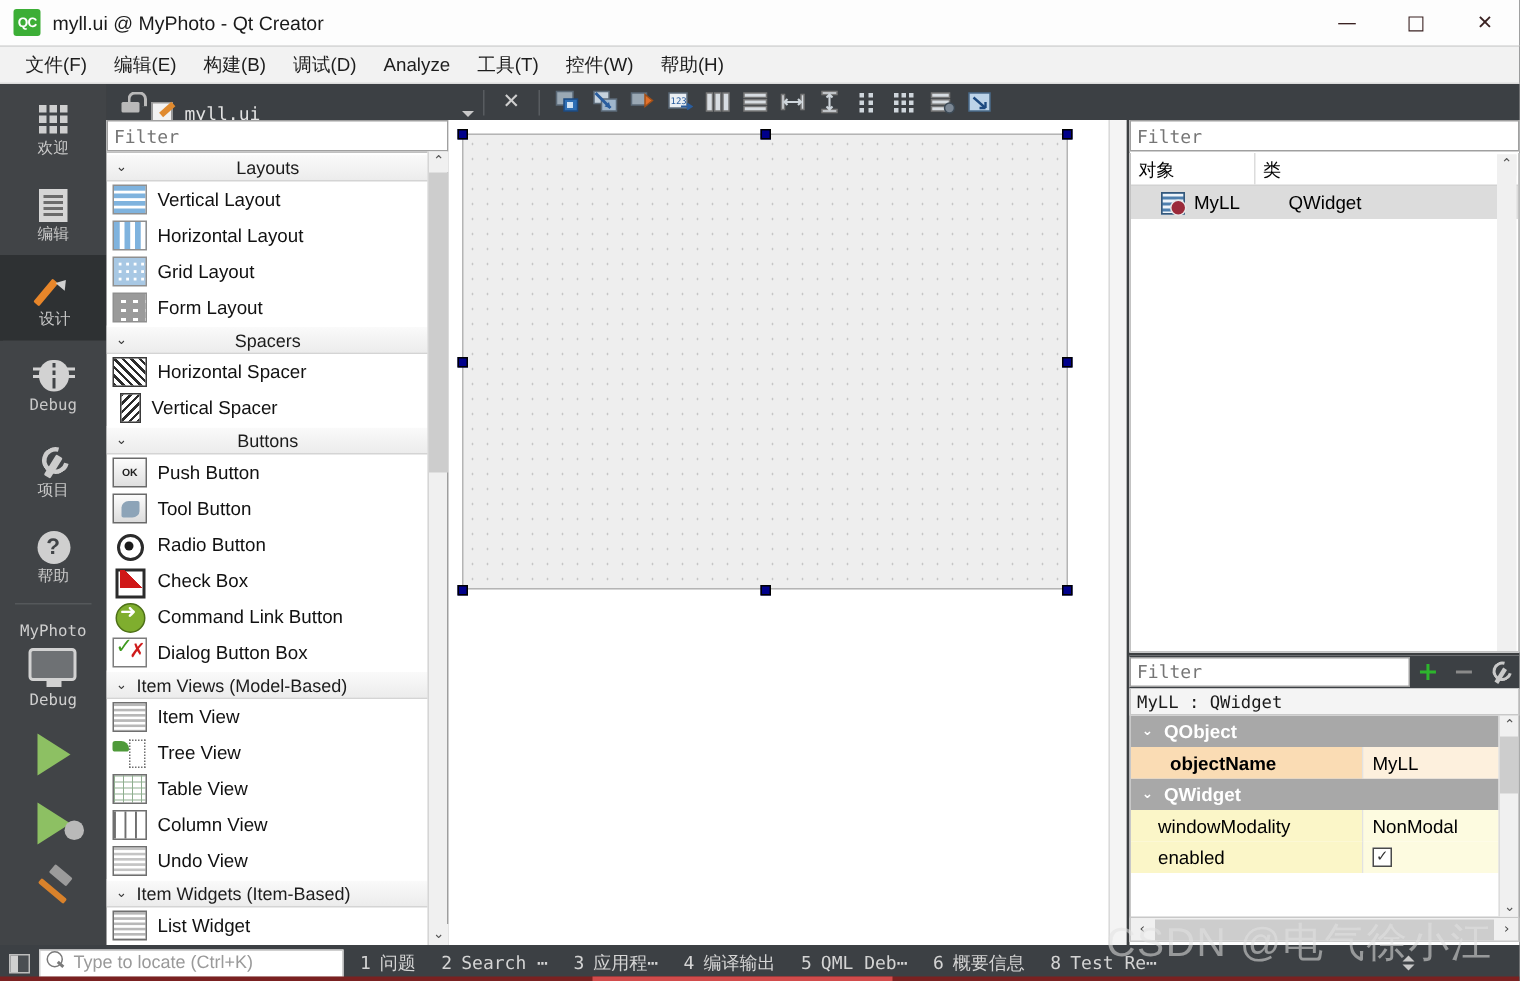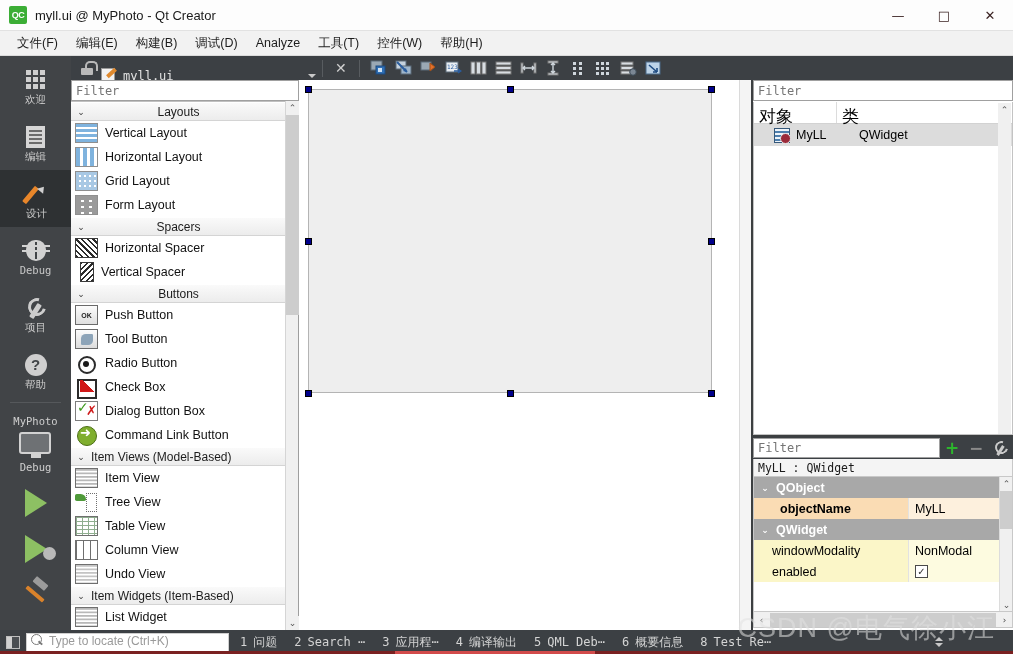--- a/index.html
+++ b/index.html
@@ -289,21 +289,21 @@
     position:absolute; left:753px; top:80px; width:260px; height:355px; background:#fff;
   }
   .oi-filter {
     width:260px; height:21px; border:1px solid #a0a0a0; background:#fff;
     color:#9a9a9a; font-size:12px; font-family:"DejaVu Sans Mono", monospace;
     padding:2px 4px; outline:none;
   }
   .oi-body { position:absolute; left:0; top:22px; width:260px; height:333px;
     border:1px solid #c3c3c3; border-top:none; background:#fff; }
   .oi-head { display:flex; height:22px; border-bottom:1px solid #d2d2d2;
-    background:#fff; font-size:17px; }
+    background:#fff; font-size:12px; }
   .oi-head .c1 { width:83px; padding:3px 5px; border-right:1px solid #dcdcdc; }
   .oi-head .c2 { flex:1; padding:3px 5px; }
   .oi-row { display:flex; align-items:center; height:22px; background:#dcdcdc; padding-left:20px; }
   .oi-ico { width:16px; height:15px; position:relative; margin-right:6px; }
   .oi-ico::before{ content:""; position:absolute; left:0;top:0;width:14px;height:13px;
     background:#4e7fae; background-image:linear-gradient(#eef4fa 0 2px,#4e7fae 2px 4px); background-size:100% 4px;
     border:1px solid #35587a; }
   .oi-ico::after{ content:""; position:absolute; right:-1px;bottom:-1px;width:9px;height:9px;
     border-radius:50%; background:#9b2a3a; border:1.5px solid #e8e8e8; }
   .oi-name { font-size:12.5px; width:63px; }
@@ -648,26 +648,26 @@
         </div>
         <div class="w-row">
           <span class="w-ico ic-radio"></span>
           <span>Radio Button</span>
         </div>
         <div class="w-row">
           <span class="w-ico ic-check"></span>
           <span>Check Box</span>
         </div>
         <div class="w-row">
+          <span class="w-ico ic-cmdlink"></span>
+          <span>Command Link Button</span>
+        </div>
+        <div class="w-row">
           <span class="w-ico ic-dlgbtn"></span>
           <span>Dialog Button Box</span>
-        </div>
-        <div class="w-row">
-          <span class="w-ico ic-cmdlink"></span>
-          <span>Command Link Button</span>
         </div>
 
         <div class="cat-row">
           <span class="cat-chev">⌄</span>
           <span class="cat-title left">Item Views (Model-Based)</span>
         </div>
         <div class="w-row">
           <span class="w-ico ic-listview"></span>
           <span>Item View</span>
         </div>

